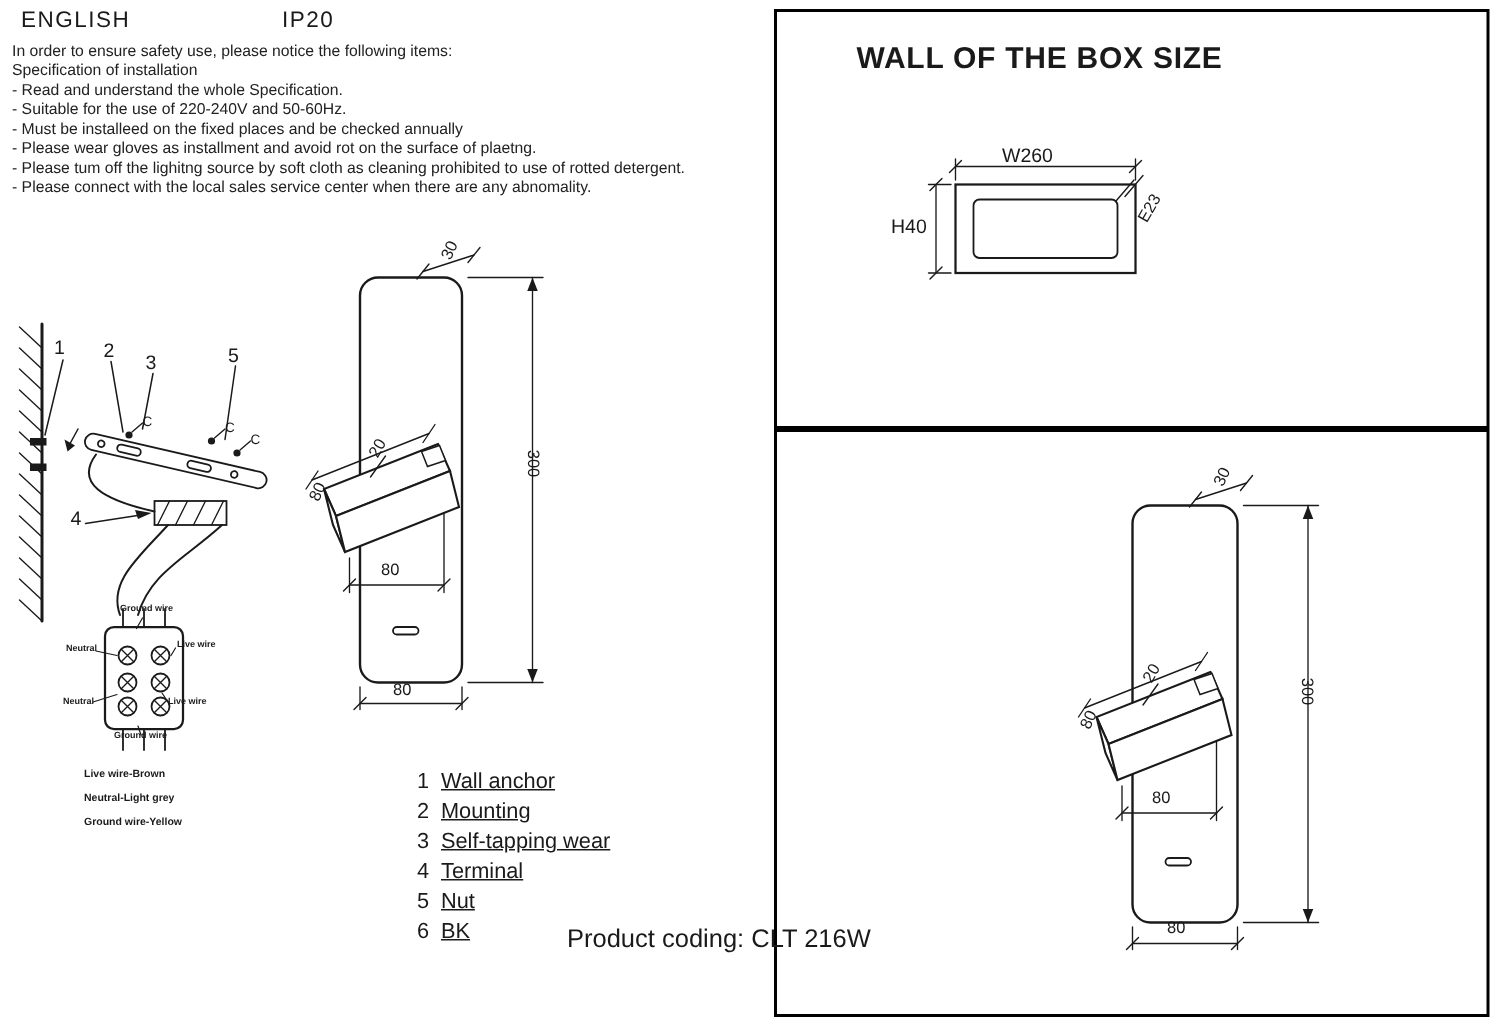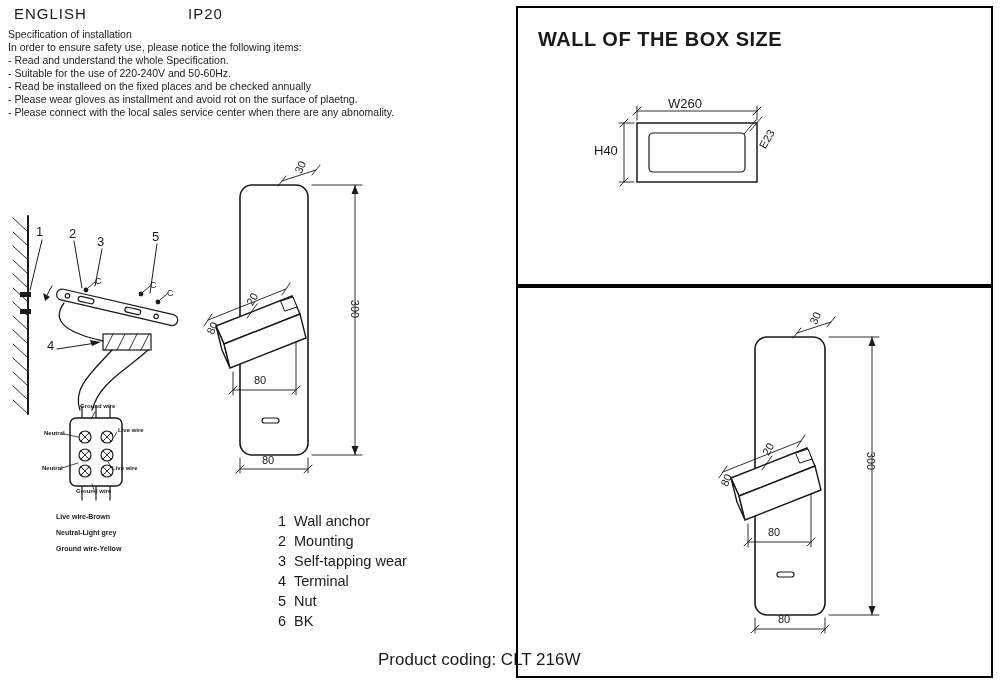--- a/index.html
+++ b/index.html
@@ -9,21 +9,21 @@
   .panel { position:absolute; border:2px solid #000; z-index:0; }
   svg.layer { position:absolute; left:0; top:0; z-index:1; }
   .t { position:absolute; white-space:nowrap; z-index:2; }
   .hdr { font-size:15px; letter-spacing:1px; }
   .spec { position:absolute; left:8px; top:28px; width:505px; z-index:2; }
   .spec div { font-size:10.5px; line-height:13px; color:#222; }
   .marker { font-size:13px; }
   .cmark { font-size:9px; }
   .wlabel { font-size:6px; font-weight:bold; }
   .legend { font-size:7px; font-weight:bold; line-height:16px; }
-  .plist { position:absolute; z-index:2; font-size:14.5px; }
+  .plist { position:absolute; z-index:2; font-size:14.5px;text-decoration:underline; }
   .prow { height:20px; line-height:20px; }
   .pnum { display:inline-block; width:16px; }
   .ptitle { font-size:20px; font-weight:bold; letter-spacing:0.5px; }
   .product { font-size:17px; }
   .dim { font-size:11px; }
   .dimlg { font-size:13px; }
   .r90 { transform:rotate(90deg); }
   .rm65 { transform:rotate(-65deg); }
   .rm60 { transform:rotate(-60deg); }
 </style>
@@ -191,26 +191,27 @@
           <line x1="821" y1="633" x2="829" y2="625"></line>
         </g>
       </g>
     </g>
   </svg>
 
   <span class="t hdr" style="left:14px; top:5px;">ENGLISH</span>
   <span class="t hdr" style="left:148px; top:5px;margin-left:40px;">IP20</span>
 
   <div class="spec">
+    <div>In order to ensure safety use, please notice the following items:</div>
     <div>Specification of installation</div>
-    <div>In order to ensure safety use, please notice the following items:</div>
     <div>- Read and understand the whole Specification.</div>
     <div>- Suitable for the use of 220-240V and 50-60Hz.</div>
-    <div>- Read be installeed on the fixed places and be checked annually</div>
+    <div>- Must be installeed on the fixed places and be checked annually</div>
     <div>- Please wear gloves as installment and avoid rot on the surface of plaetng.</div>
+    <div>- Please tum off the lighitng source by soft cloth as cleaning prohibited to use of rotted detergent.</div>
     <div>- Please connect with the local sales service center when there are any abnomality.</div>
   </div>
 
   <span class="t marker" style="left:36px; top:224px;">1</span>
   <span class="t marker" style="left:69px; top:226px;">2</span>
   <span class="t marker" style="left:97px; top:234px;">3</span>
   <span class="t marker" style="left:152px; top:229px;">5</span>
   <span class="t marker" style="left:47px; top:338px;">4</span>
 
   <span class="t cmark" style="left:95px; top:276px;">C</span>
@@ -239,23 +240,23 @@
 
   <div class="plist" style="left:278px; top:511px;">
     <div class="prow"><span class="pnum">1</span><span>Wall anchor</span></div>
     <div class="prow"><span class="pnum">2</span><span>Mounting</span></div>
     <div class="prow"><span class="pnum">3</span><span>Self-tapping wear</span></div>
     <div class="prow"><span class="pnum">4</span><span>Terminal</span></div>
     <div class="prow"><span class="pnum">5</span><span>Nut</span></div>
     <div class="prow"><span class="pnum">6</span><span>BK</span></div>
   </div>
 
-  <span class="t product" style="left:378px; top:616px;margin-top:34px;">Product coding: CLT 216W</span>
-
-  <span class="t ptitle" style="left:538px; top:28px;">WALL OF THE BOX SIZE</span>
+  <span class="t product" style="left:378px; top:616px;">Product coding: CLT 216W</span>
+
+  <span class="t ptitle" style="left:571px; top:28px;">WALL OF THE BOX SIZE</span>
   <span class="t dimlg" style="left:668px; top:96px;">W260</span>
   <span class="t dimlg" style="left:594px; top:143px;">H40</span>
   <span class="t dim rm60" style="left:757px; top:133px;">E23</span>
 
   <span class="t dim rm65" style="left:809px; top:312px;">30</span>
   <span class="t dim r90" style="left:862px; top:455px;">300</span>
   <span class="t dim rm65" style="left:720px; top:474px;">80</span>
   <span class="t dim rm60" style="left:762px; top:443px;">20</span>
   <span class="t dim" style="left:768px; top:526px;">80</span>
   <span class="t dim" style="left:778px; top:613px;">80</span>

